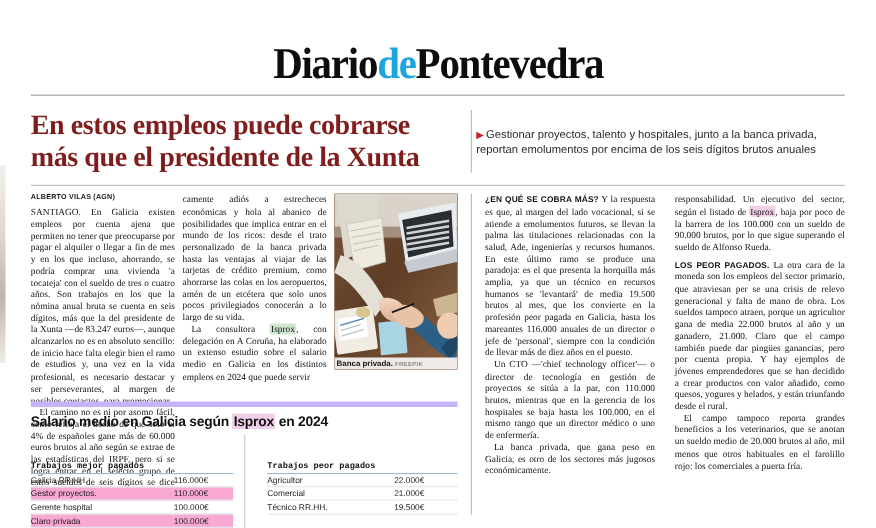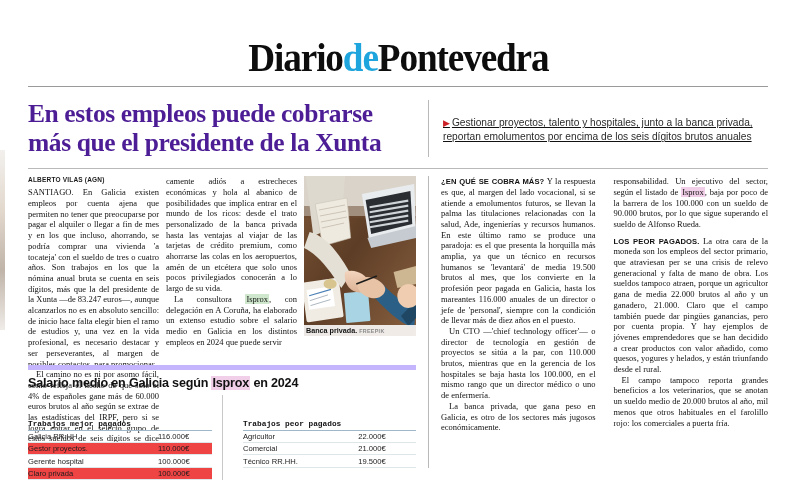--- a/index.html
+++ b/index.html
@@ -55,31 +55,30 @@
     flex: 0 0 400px;
     padding-right: 14px;
     box-sizing: border-box;
   }
   .headline {
     font-family: "Liberation Serif", serif;
     font-weight: bold;
     font-size: 25.5px;
     line-height: 1.12;
     letter-spacing: -0.4px;
-    color: #4c1d95;
+    color: #7f1d1d;
     margin: 0;
   }
   .subhead-wrap {
     flex: 1 1 auto;
     border-left: 1px solid #b9b9b9;
-    padding-left: 14px;
+    padding-left: 4px;
     padding-top: 16px;
     box-sizing: border-box;
     align-self: stretch;
-    text-decoration: underline;
   }
   .subhead {
     font-family: "Liberation Sans", sans-serif;
     font-size: 10.2px;
     line-height: 1.42;
     color: #2b2b2b;
   }
   .bullet-arrow {
     color: #cc2127;
     font-size: 9px;
@@ -214,21 +213,21 @@
     border-collapse: collapse;
     font-family: "Liberation Sans", sans-serif;
     font-size: 7.6px;
     color: #1c1c1c;
   }
   table.salary td {
     padding: 1.1px 0;
     border-bottom: 1px solid #dfe6ea;
     white-space: nowrap;
   }
-  table.salary tr.alt td { background: #ef4444; }
+  table.salary tr.alt td { background: #f9a8d4; }
   table.salary td.val { text-align: left; }
 
   
   .edge-strip {
     position: absolute;
     left: 0;
     top: 150px;
     width: 5px;
     height: 180px;
     background: linear-gradient(180deg,#e8e4df,#cbb9a4,#8d7763,#e3dcd4);

